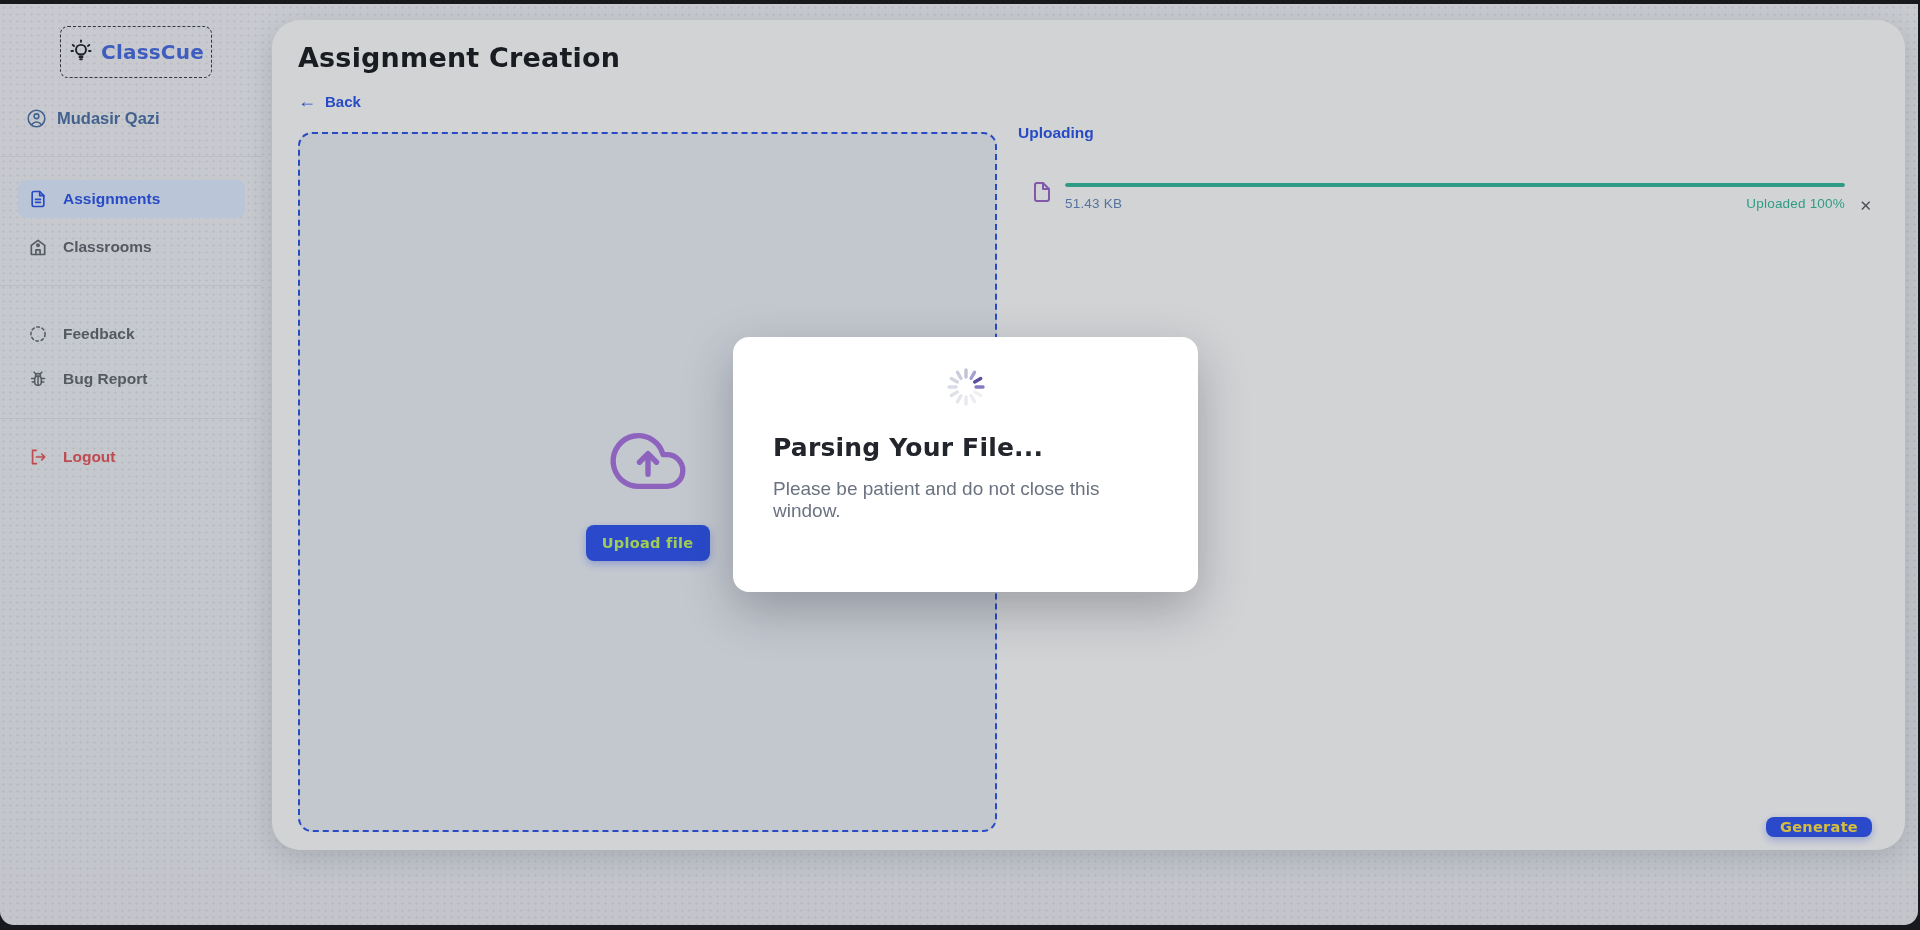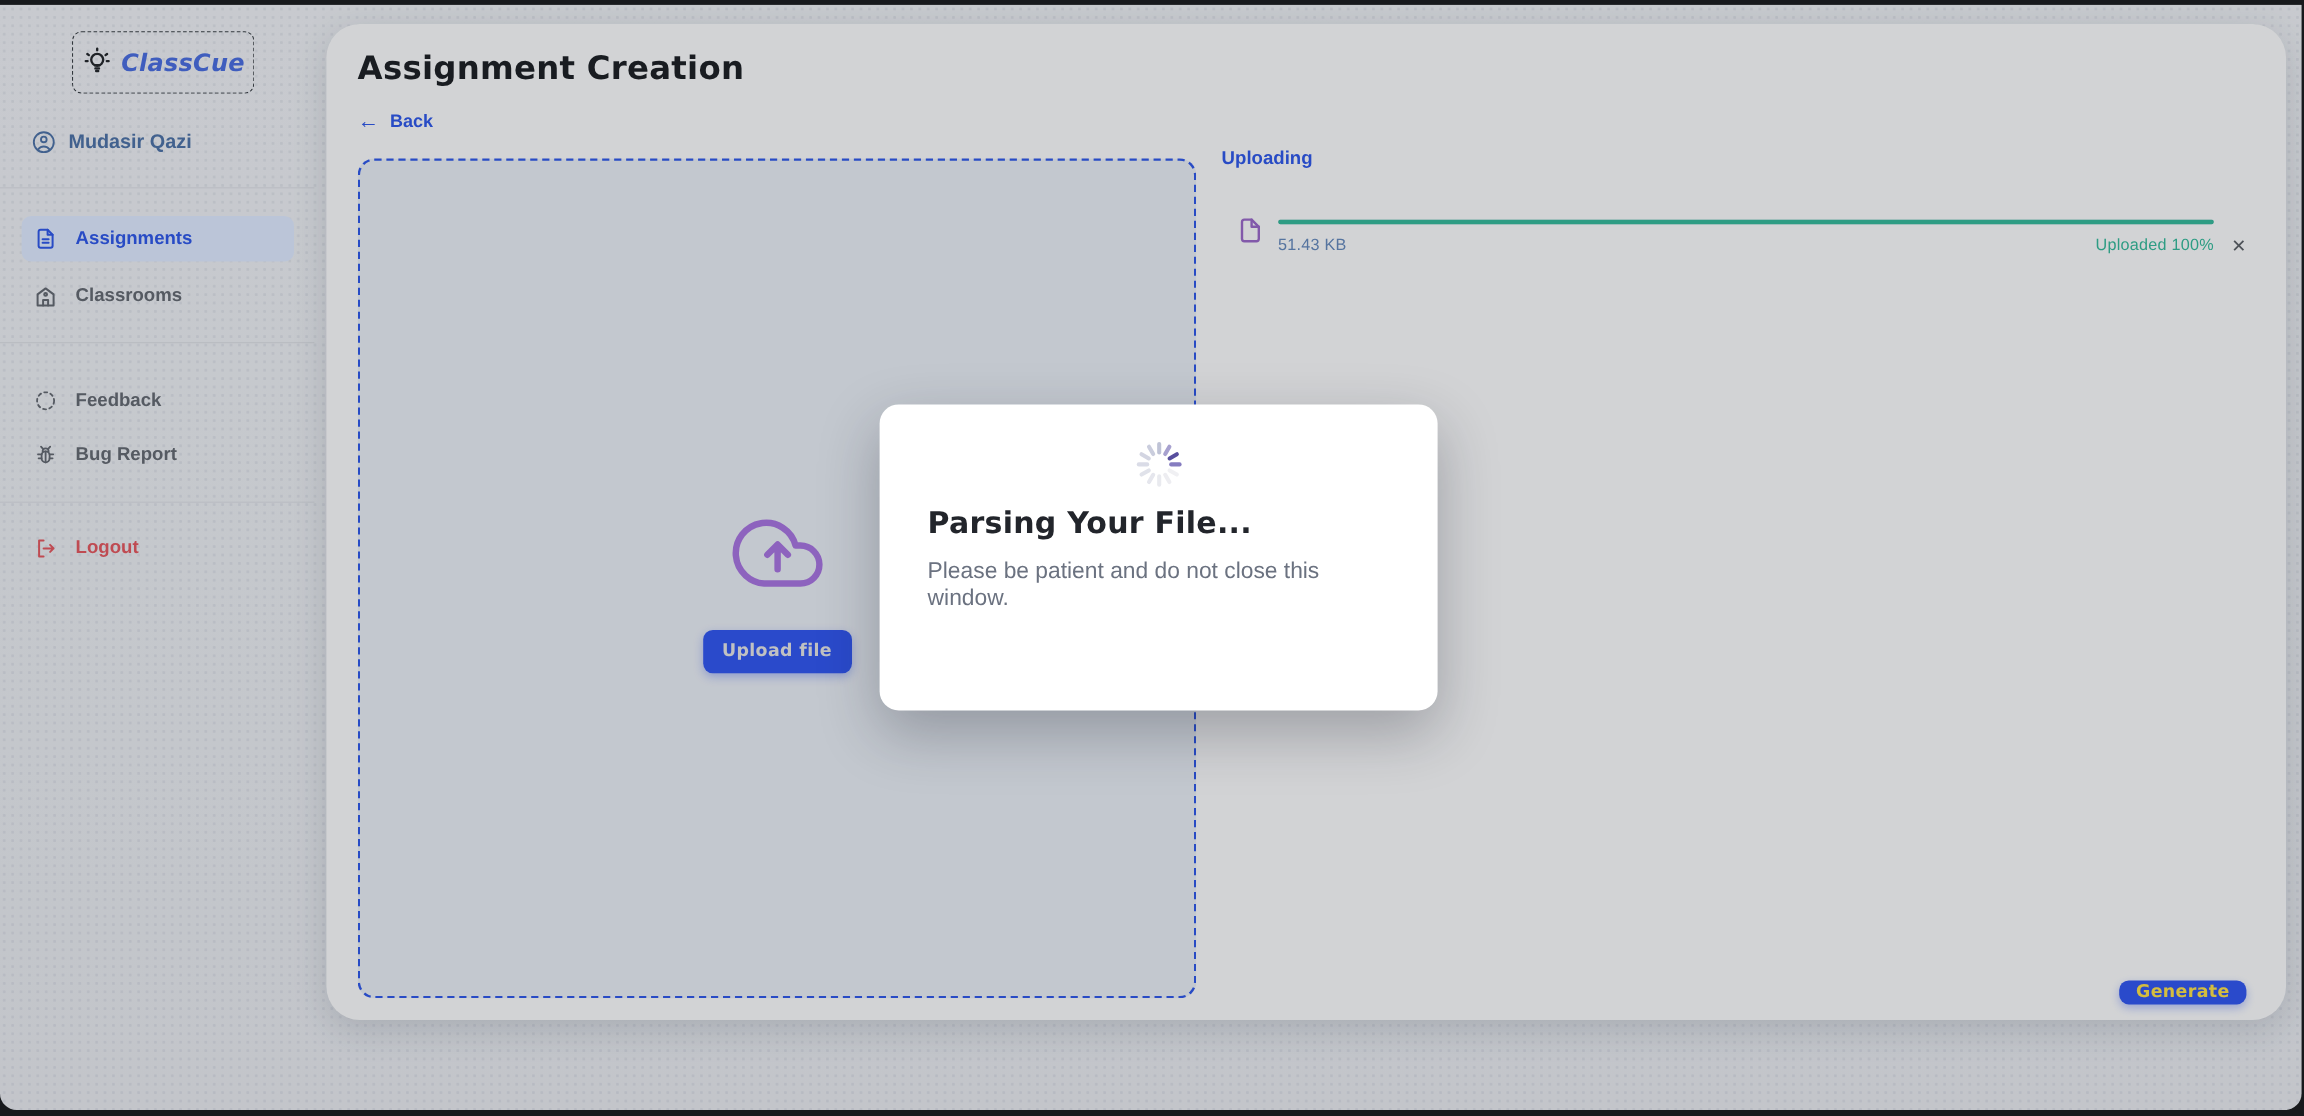--- a/index.html
+++ b/index.html
@@ -10,21 +10,21 @@
             border-radius:0 0 14px 14px; overflow:hidden;
             background-color:#edeff3;
             background-image: radial-gradient(circle, rgba(99,110,140,0.10) 1px, transparent 1.4px),
                               linear-gradient(#eef0f4, #e8eaef);
             background-size:7px 7px, 100% 100%; }
 
   
   .sidebar { position:absolute; left:0; top:0; width:272px; height:100%; }
   .logo-box { position:absolute; left:60px; top:22px; width:152px; height:52px;
               border:1.6px dashed #3a3f45; border-radius:8px;
-              display:flex; align-items:center; justify-content:center; gap:7px; cursor:pointer;font-style:italic; }
+              display:flex; align-items:center; justify-content:center; gap:7px; cursor:pointer; }
   .logo-text { font-family:"DejaVu Sans", sans-serif; font-weight:bold; font-size:20px;
                color:var(--logo_blue,#4a6de0); letter-spacing:.2px; }
   .user-row { position:absolute; left:26px; top:104px; display:flex; align-items:center; gap:10px;
               color:var(--user_blue,#4d72a7); font-weight:bold; font-size:16.5px; cursor:pointer; }
   .sb-divider { position:absolute; left:0; width:262px; height:0; border-top:1px solid #dee0e5; }
   .nav-item { position:absolute; left:18px; width:227px; height:38px; border-radius:8px;
               display:flex; align-items:center; gap:15px; padding-left:10px;
               color:var(--sidebar_gray,#646971); font-weight:bold; font-size:15.5px; cursor:pointer; }
   .nav-item.active { background:var(--active_pill,#dfeaff); color:var(--accent_blue,#2e57e8); }
   .nav-item .ic { display:flex; width:20px; height:20px; }
@@ -39,21 +39,21 @@
                color:var(--accent_blue,#2e57e8); font-weight:bold; font-size:15px;
                text-decoration:none; cursor:pointer; }
   .back-link .arrow { font-size:18px; line-height:1; }
 
   .dropzone { position:absolute; left:26px; top:112px; width:699px; height:700px;
               border:2px dashed var(--accent_blue,#2e57e8); border-radius:14px;
               background:#e9edf4; display:flex; flex-direction:column;
               align-items:center; justify-content:center; cursor:pointer; }
   .dz-inner { display:flex; flex-direction:column; align-items:center; transform:translateY(10px); }
   .upload-btn { margin-top:26px; width:124px; height:36px; border:none; border-radius:8px;
-                background:var(--button_blue,#3156f0); color:#e5e5e5; font-family:"DejaVu Sans", sans-serif;
+                background:var(--button_blue,#3156f0); color:#bef264; font-family:"DejaVu Sans", sans-serif;
                 font-size:14.5px; font-weight:bold; letter-spacing:.3px; cursor:pointer;
                 box-shadow:0 3px 8px rgba(49,86,240,.35); }
 
   .upload-panel { position:absolute; left:746px; top:104px; width:854px; }
   .upload-title { color:var(--accent_blue,#2e57e8); font-size:15.5px; font-weight:bold; }
   .file-row { position:relative; margin-top:34px; display:flex; padding-left:12px; }
   .file-row .f-icon { width:24px; height:28px; margin-right:11px; margin-top:2px; display:flex; }
   .file-stack { width:780px; }
   .file-name { color:var(--file_name_blue,#466bb0); font-weight:bold; font-size:15px; }
   .progress-track { margin-top:7px; width:100%; height:4px; border-radius:3px; background:#e2e5ec; overflow:hidden; }
@@ -70,21 +70,21 @@
                   color:#fde047; font-family:"DejaVu Sans", sans-serif; font-size:14.5px;
                   font-weight:bold; letter-spacing:.3px; cursor:pointer;
                   box-shadow:0 3px 8px rgba(49,86,240,.35); }
 
   
   .dim-overlay { position:absolute; inset:0; background:rgba(13,16,23,0.17); z-index:40; }
   .modal { position:absolute; left:733px; top:333px; width:465px; height:255px;
            background:#ffffff; border-radius:16px; z-index:50;
            box-shadow:0 18px 50px rgba(20,25,40,0.28); padding:28px 40px 0 40px; }
   .spinner-wrap { display:flex; justify-content:center; height:44px; }
-  .modal-title { margin-top:12px; font-family:"DejaVu Sans", sans-serif; font-size:25px;
+  .modal-title { margin-top:24px; font-family:"DejaVu Sans", sans-serif; font-size:25px;
                  font-weight:bold; color:#22252b; letter-spacing:.2px; }
   .modal-body { margin-top:7px; font-size:14.5px; line-height:18.5px;
                 color:var(--modal_text_gray,#6b7280); white-space:pre-line; }
   .modal-note { margin-top:16px; font-size:19px; color:var(--modal_text_gray,#6b7280); }
 
   svg { display:block; }
 </style>
 </head>
 <body>
 

